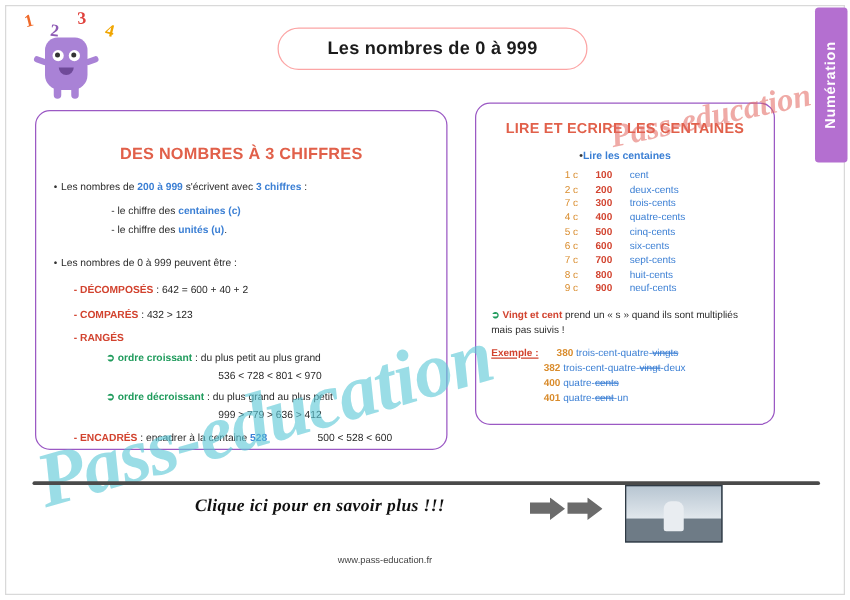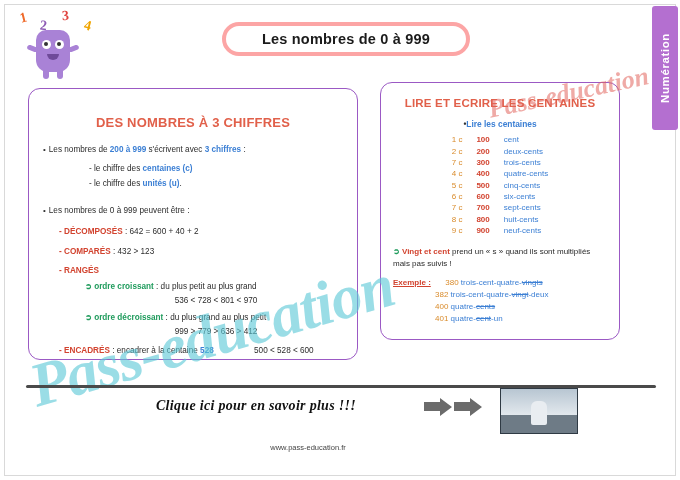--- a/index.html
+++ b/index.html
@@ -89,21 +89,21 @@
     border-radius: 3px;
   }
   .mascot-arm.l { left: -9px; transform: rotate(20deg); }
   .mascot-arm.r { left: 32px; transform: rotate(-20deg); }
 
   
   .title-banner {
     position: absolute;
     left: 222px; top: 22px;
     width: 248px; height: 34px;
-    border: 4px solid #fca5a5;
+    border: 1px solid #fca5a5;
     border-radius: 17px;
     box-sizing: border-box;
     background: #ffffff;
     display: flex;
     align-items: center;
     justify-content: center;
   }
   .title-banner span {
     font-size: 14.5px;
     font-weight: bold;
@@ -222,21 +222,21 @@
   table.centaines td.c3 { color: #3b7fd4; text-align: left; }
 
   .rp-rule {
     margin-top: 10px;
     line-height: 1.45;
   }
   .rp-rule .lead { color: #d2432f; font-weight: bold; }
   .rp-ex { margin-top: 8px; }
   .rp-ex .exlabel { color: #d2432f; font-weight: bold; text-decoration: underline; }
   .rp-ex-lines { padding-left: 42px; margin-top: -10px; line-height: 1.55; }
-  .num-o { color: #d98b2b; font-weight: normal; }
+  .num-o { color: #d98b2b; font-weight: bold; }
   .strike { text-decoration: line-through; }
 
   
   .hrule {
     position: absolute;
     left: 26px; top: 385px;
     width: 630px; height: 3px;
     background: #4a4a4a;
     border-radius: 2px;
   }

